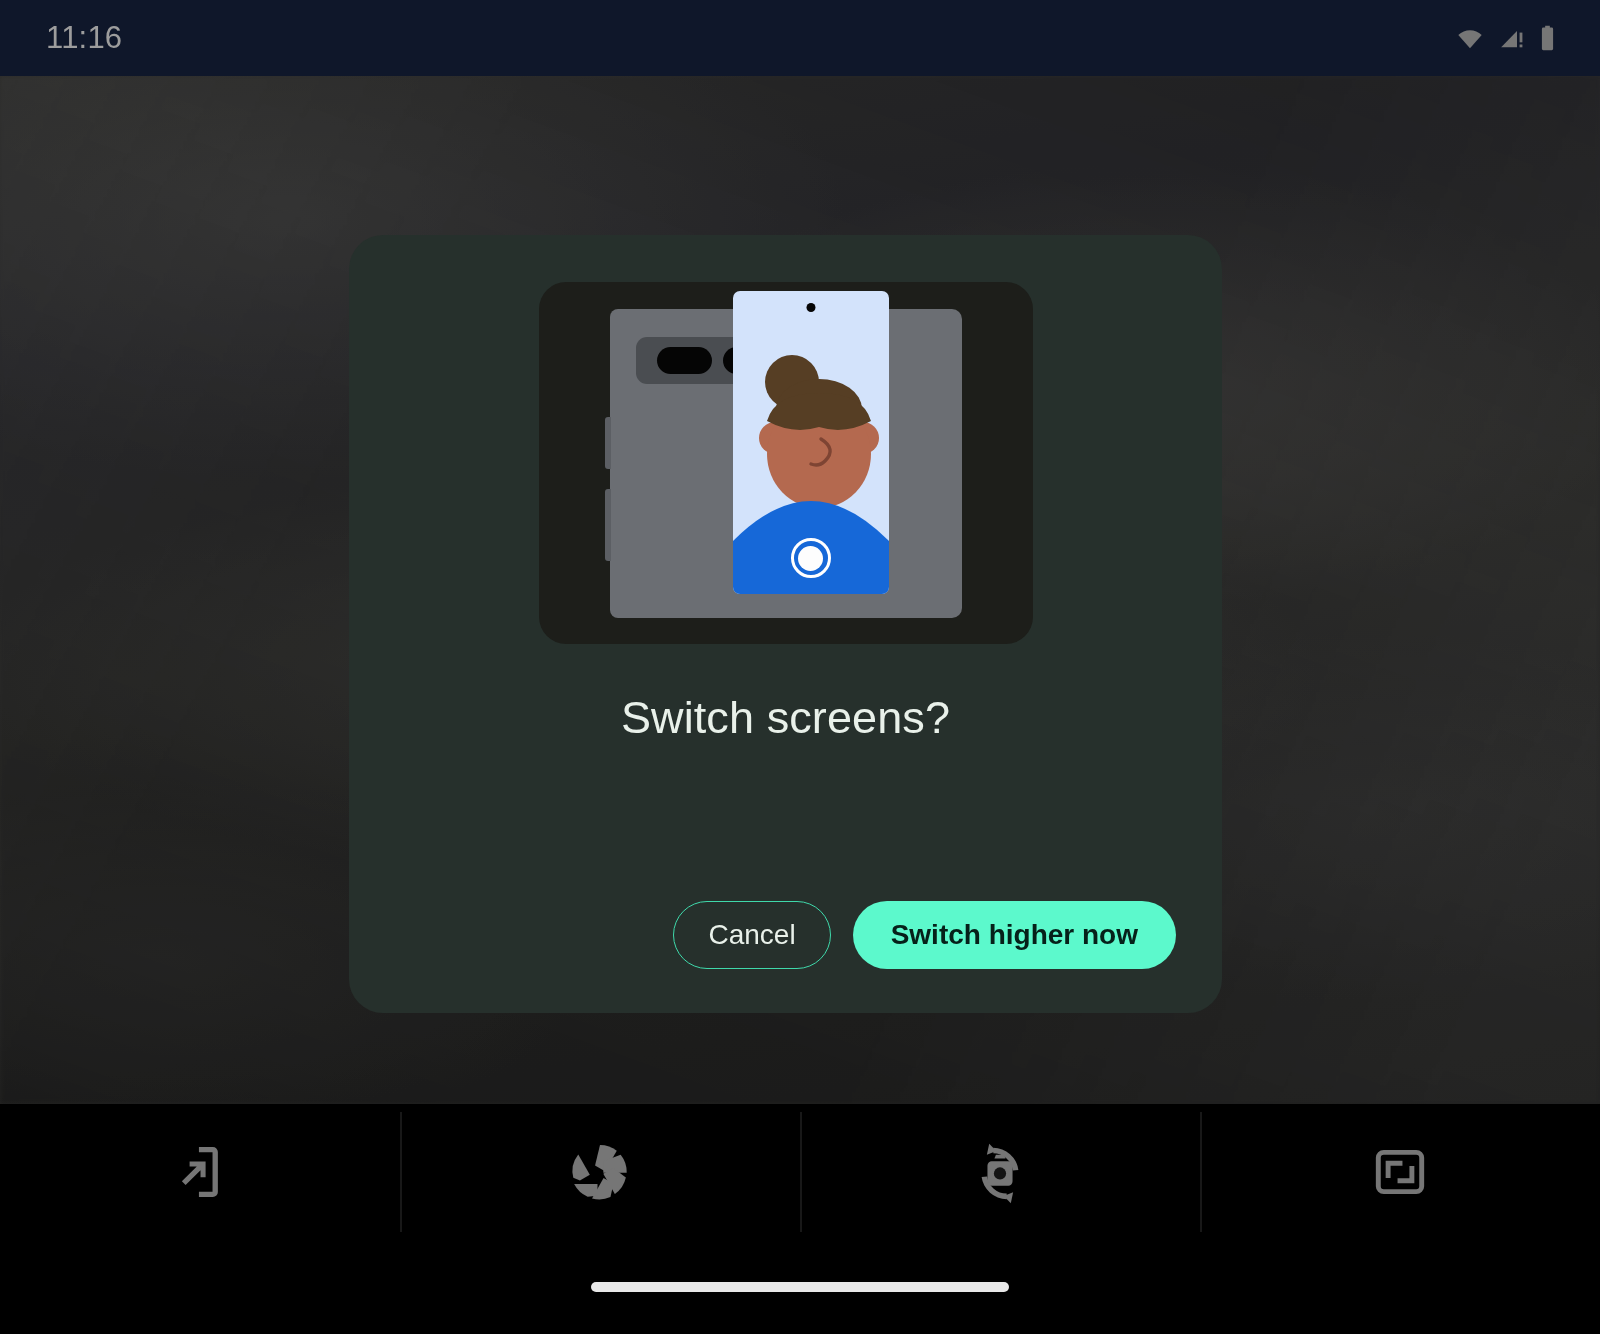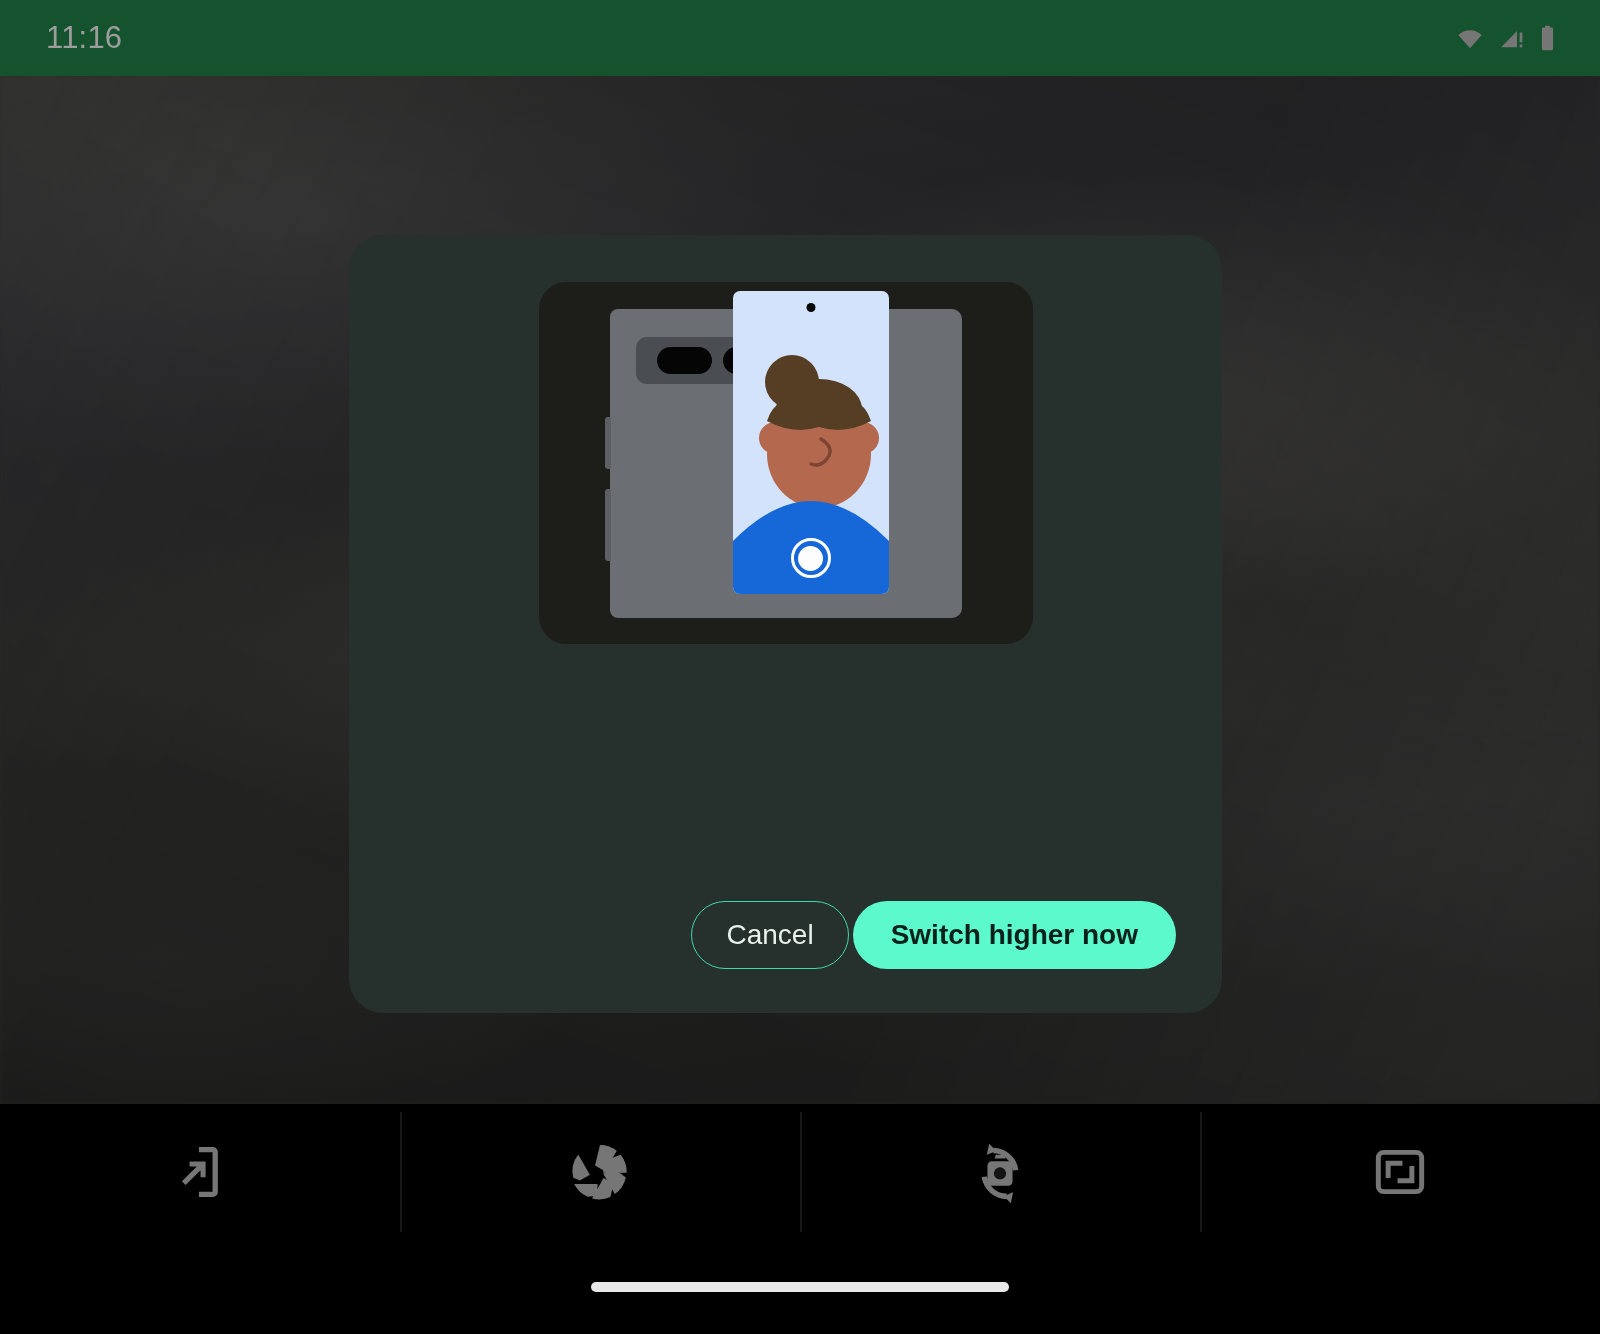--- a/index.html
+++ b/index.html
@@ -12,21 +12,21 @@
   #screen {
     position:relative;
     width:1600px; height:1334px;
     background:#000;
   }
 
   
   #status-bar {
     position:absolute; left:0; top:0;
     width:1600px; height:76px;
-    background:#14532d;
+    background:#0f172a;
     display:flex; align-items:center;
     justify-content:space-between;
     padding:0 44px 0 46px;
     z-index:40;
   }
   #status-clock {
     color:#9d9d9d;
     font-size:31px;
     letter-spacing:0.2px;
   }
@@ -166,21 +166,21 @@
     color:#b9c4bb;
     font-size:28px;
     font-weight:400;
     letter-spacing:0.1px;
   }
 
   
   #dialog-actions {
     position:absolute;
     right:46px; bottom:44px;
-    display:flex; align-items:flex-end; gap:4px;
+    display:flex; align-items:flex-end; gap:22px;
   }
   #cancel-button {
     height:68px;
     padding:0 34px;
     background:transparent;
     border:1.7px solid #3fd9ab;
     border-radius:34px;
     color:#e9f1ea;
     font-size:28px;
     font-family:"Liberation Sans", sans-serif;
@@ -297,20 +297,21 @@
         <svg id="shirt-band" viewBox="0 0 156 95" preserveAspectRatio="none">
           <path d="M0 42 q40 -40 78 -40 q38 0 78 40 L156 95 L0 95 Z" fill="#1668d8"></path>
         </svg>
 
         <div id="shutter">
           <div id="shutter-core"></div>
         </div>
       </div>
     </div>
 
+    <div id="dialog-title">Switch screens?</div>
 
     <div id="dialog-actions">
       <button id="cancel-button">Cancel</button>
       <button id="confirm-button">Switch higher now</button>
     </div>
   </div>
 
   <div id="bottom-toolbar">
 
     <div class="toolbar-cell">

